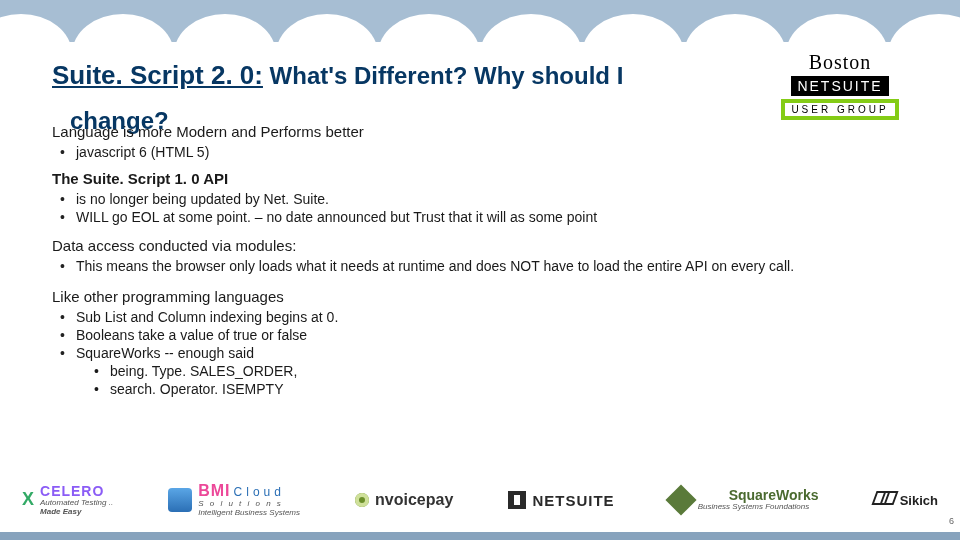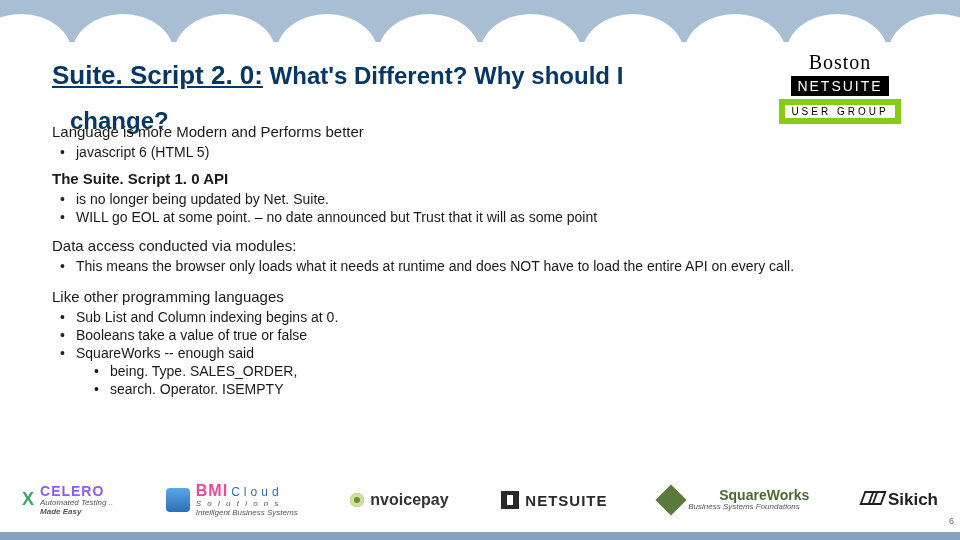--- a/index.html
+++ b/index.html
@@ -34,21 +34,21 @@
   .badge {
     position: absolute; right: 40px; top: 51px; width: 160px; text-align: center;
     font-family: Georgia, "Times New Roman", serif;
   }
   .badge .boston { font-size: 20px; letter-spacing: 1px; }
   .badge .ns {
     background: #000; color: #fff; font-family: Arial, sans-serif;
     font-size: 14px; letter-spacing: 2px; padding: 2px 6px; display: inline-block; margin-top: 2px;
   }
   .badge .ug {
-    border: 6px solid #84cc16; font-family: Arial, sans-serif;
+    border: 4px solid #84cc16; font-family: Arial, sans-serif;
     font-size: 10px; letter-spacing: 3px; padding: 1px 6px; display: inline-block; margin-top: 3px;
   }
 
   .section-lead { font-size: 15px; margin-top: 2px; }
   .sub { font-size: 15px; font-weight: 700; margin-top: 10px; }
 
   ul.bullets { list-style: none; margin-left: 4px; margin-top: 4px; }
   ul.bullets > li { font-size: 14px; padding-left: 20px; position: relative; margin: 2px 0; }
   ul.bullets > li::before { content: "•"; position: absolute; left: 4px; color: #222; }
   ul.bullets ul { list-style: none; margin-left: 16px; }
@@ -79,21 +79,21 @@
   .square .mark { width: 22px; height: 22px; background: #5a7a3a; display: inline-block; transform: rotate(45deg); }
   .square .name { font-size: 14px; color: #4a6a2f; font-weight: 600; margin-left: 31px; }
   .sikich .mark {
     width: 20px; height: 18px; display: inline-block; position: relative;
   }
   .sikich .mark::before, .sikich .mark::after {
     content: ""; position: absolute; width: 10px; height: 10px; border: 2px solid #222;
     transform: skewX(-20deg);
   }
   .sikich .mark::after { left: 8px; }
-  .sikich .name { font-size: 17px; font-weight: 700; color: #222; }
+  .sikich .name { font-size: 13px; font-weight: 700; color: #222; }
   .page-num {
     position: absolute; right: 6px; bottom: 2px; font-size: 9px; color: #666;
   }
 
   .footer-bar { position: absolute; left: 0; right: 0; bottom: 0; height: 8px; background: #87a3bd; }
 </style>
 </head>
 <body>
 
 <div class="cloud-band"></div>

